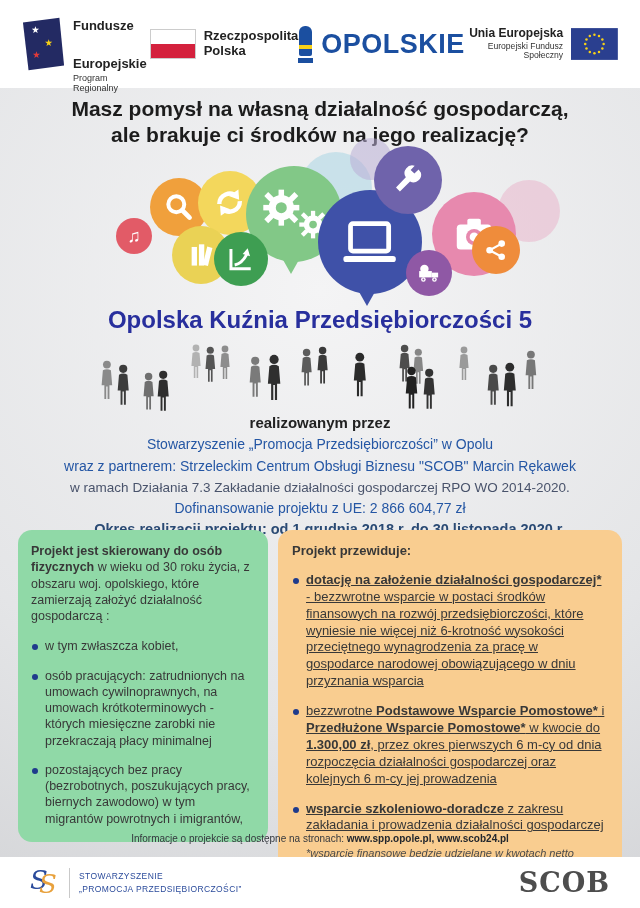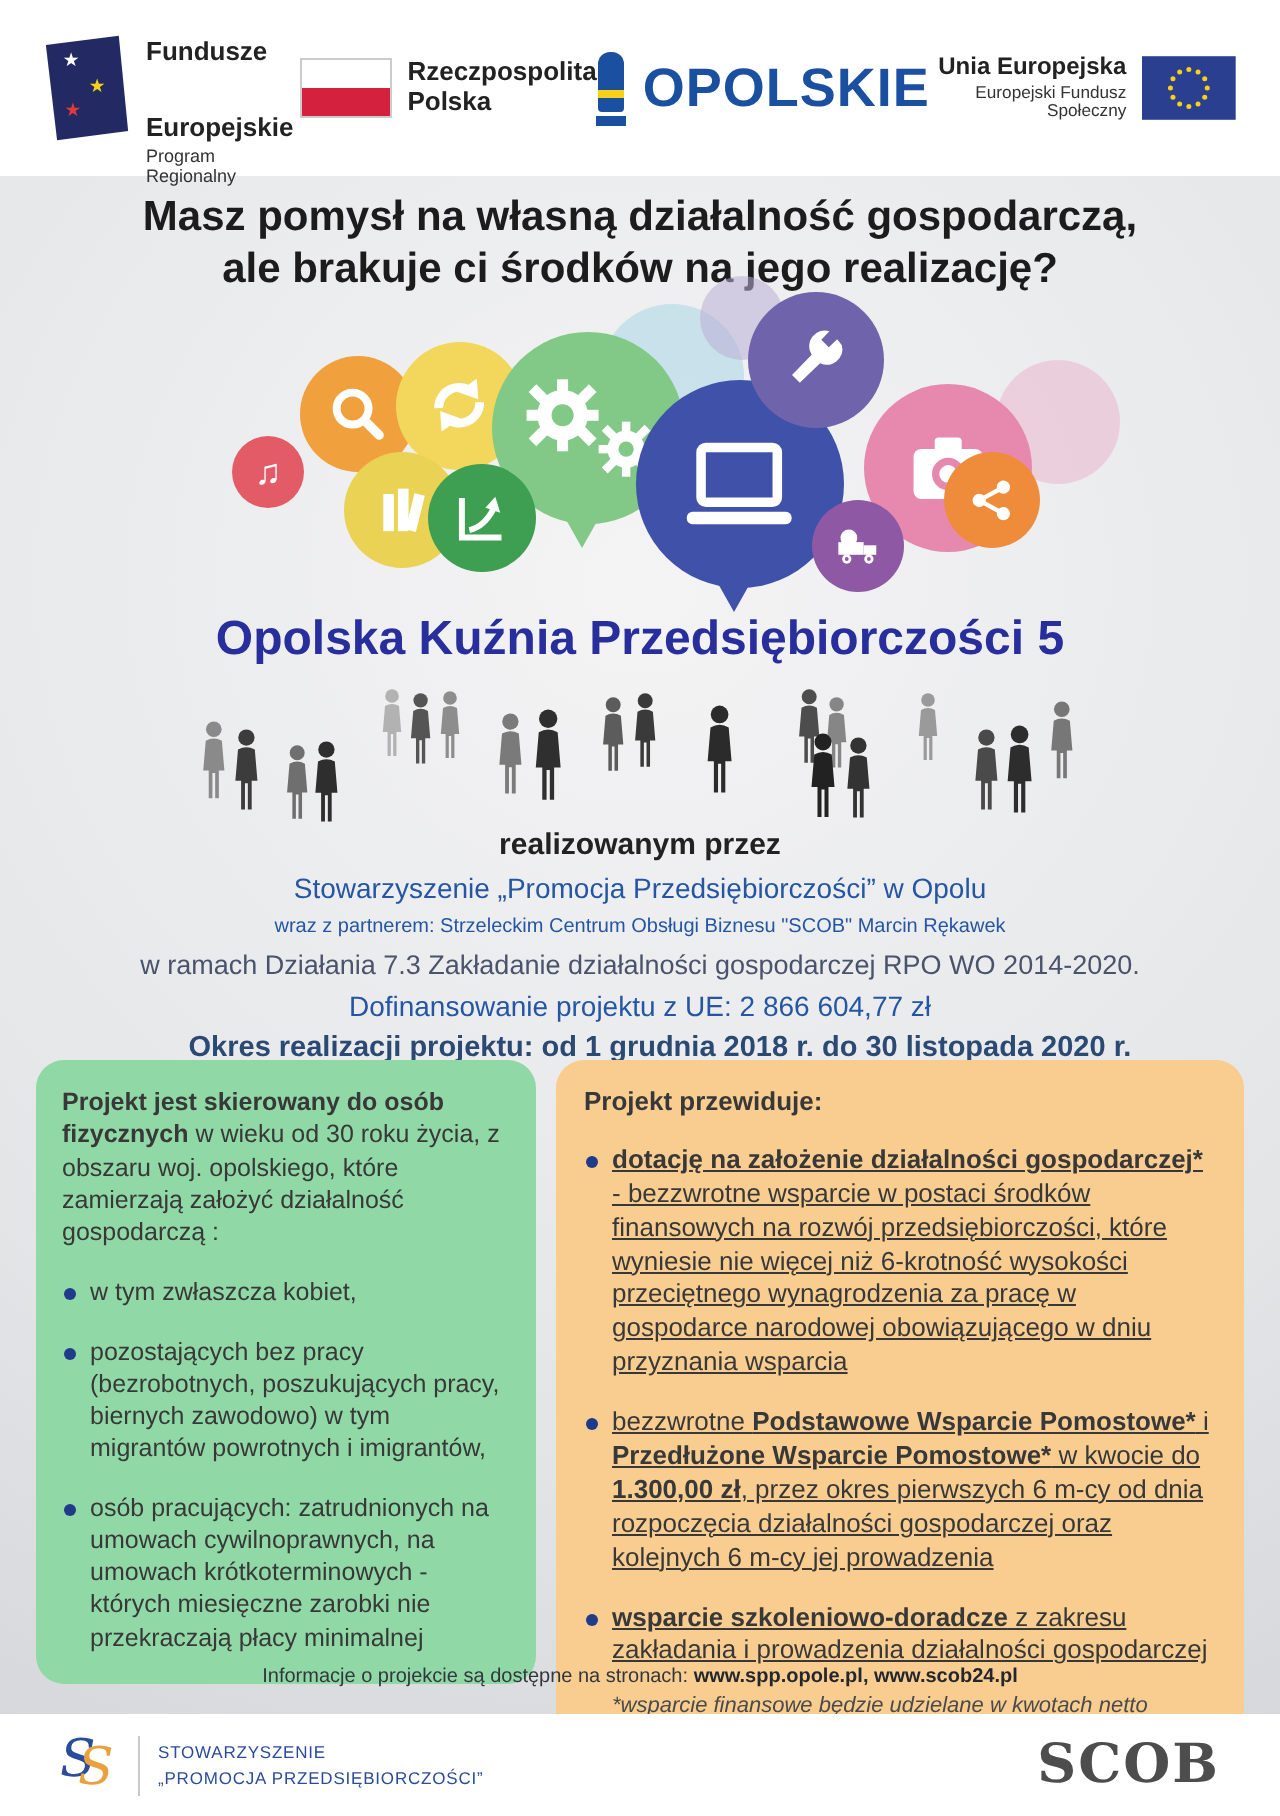--- a/index.html
+++ b/index.html
@@ -35,21 +35,21 @@
     border-left:9px solid transparent;border-right:9px solid transparent;border-top:16px solid currentColor;}
   .note{font-size:18px;color:#fff;font-weight:bold;}
   
   .lead{position:absolute;top:286px;left:0;width:640px;text-align:center;font-weight:bold;font-size:17px;color:#222;}
   .title{position:absolute;top:306px;left:0;width:640px;text-align:center;font-weight:bold;font-size:24px;color:#282f9d;}
   .people{position:absolute;top:342px;left:0;width:640px;height:76px;}
   .realized{position:absolute;top:414px;left:0;width:640px;text-align:center;font-weight:bold;font-size:15px;color:#222;}
   
   .orgs{position:absolute;top:436px;left:0;width:640px;text-align:center;}
   .orgs .o1{font-size:14px;color:#2456a4;margin-bottom:6px;}
-  .orgs .o2{font-size:10px;color:#2456a4;margin-bottom:6px;}
+  .orgs .o2{font-size:14px;color:#2456a4;margin-bottom:6px;}
   .orgs .o3{font-size:13.5px;color:#49536b;margin-bottom:5px;}
   .orgs .o4{font-size:14px;color:#2456a4;margin-bottom:5px;}
   .orgs .o5{font-size:14.5px;color:#2a4a74;font-weight:bold;padding-left:20px;}
   
   .boxrow{position:absolute;top:530px;left:18px;width:628px;display:flex;gap:10px;align-items:flex-start;}
   .gbox{width:250px;box-sizing:border-box;background:#90d9a7;border-radius:14px;padding:13px 13px 15px 13px;
     font-size:12.5px;color:#383838;line-height:1.3;min-height:290px;}
   .obox{width:344px;box-sizing:border-box;background:#f9cd90;border-radius:14px;padding:13px 14px 14px 14px;
     font-size:13px;color:#383838;line-height:1.3;min-height:282px;}
   .obox .bhead{font-weight:bold;margin-bottom:12px;}
@@ -287,25 +287,25 @@
   <div class="boxrow">
     <div class="gbox">
       <div><b>Projekt jest skierowany do osób fizycznych</b><span> w wieku od 30 roku życia, z obszaru woj. opolskiego, które zamierzają założyć działalność gospodarczą :</span></div>
       <ul class="bullets">
         <li>
             <span class="dot"></span>
             <span><span>w tym zwłaszcza kobiet,</span></span>
           </li>
         <li>
             <span class="dot"></span>
+            <span><span>osób pracujących: zatrudnionych na umowach cywilnoprawnych, na umowach krótkoterminowych - których miesięczne zarobki nie przekraczają płacy minimalnej</span></span>
+          </li>
+        <li>
+            <span class="dot"></span>
             <span><span>pozostających bez pracy (bezrobotnych, poszukujących pracy, biernych zawodowo) w tym migrantów powrotnych i imigrantów,</span></span>
-          </li>
-        <li>
-            <span class="dot"></span>
-            <span><span>osób pracujących: zatrudnionych na umowach cywilnoprawnych, na umowach krótkoterminowych - których miesięczne zarobki nie przekraczają płacy minimalnej</span></span>
           </li>
       </ul>
     </div>
     <div class="obox">
       <div class="bhead">Projekt przewiduje:</div>
       <ul class="bullets">
         <li>
             <span class="dot"></span>
             <span><b>dotację na założenie działalności gospodarczej*</b><span> - bezzwrotne wsparcie w postaci środków finansowych na rozwój przedsiębiorczości, które wyniesie nie więcej niż 6-krotność wysokości przeciętnego wynagrodzenia za pracę w gospodarce narodowej obowiązującego w dniu przyznania wsparcia</span></span>
           </li>

